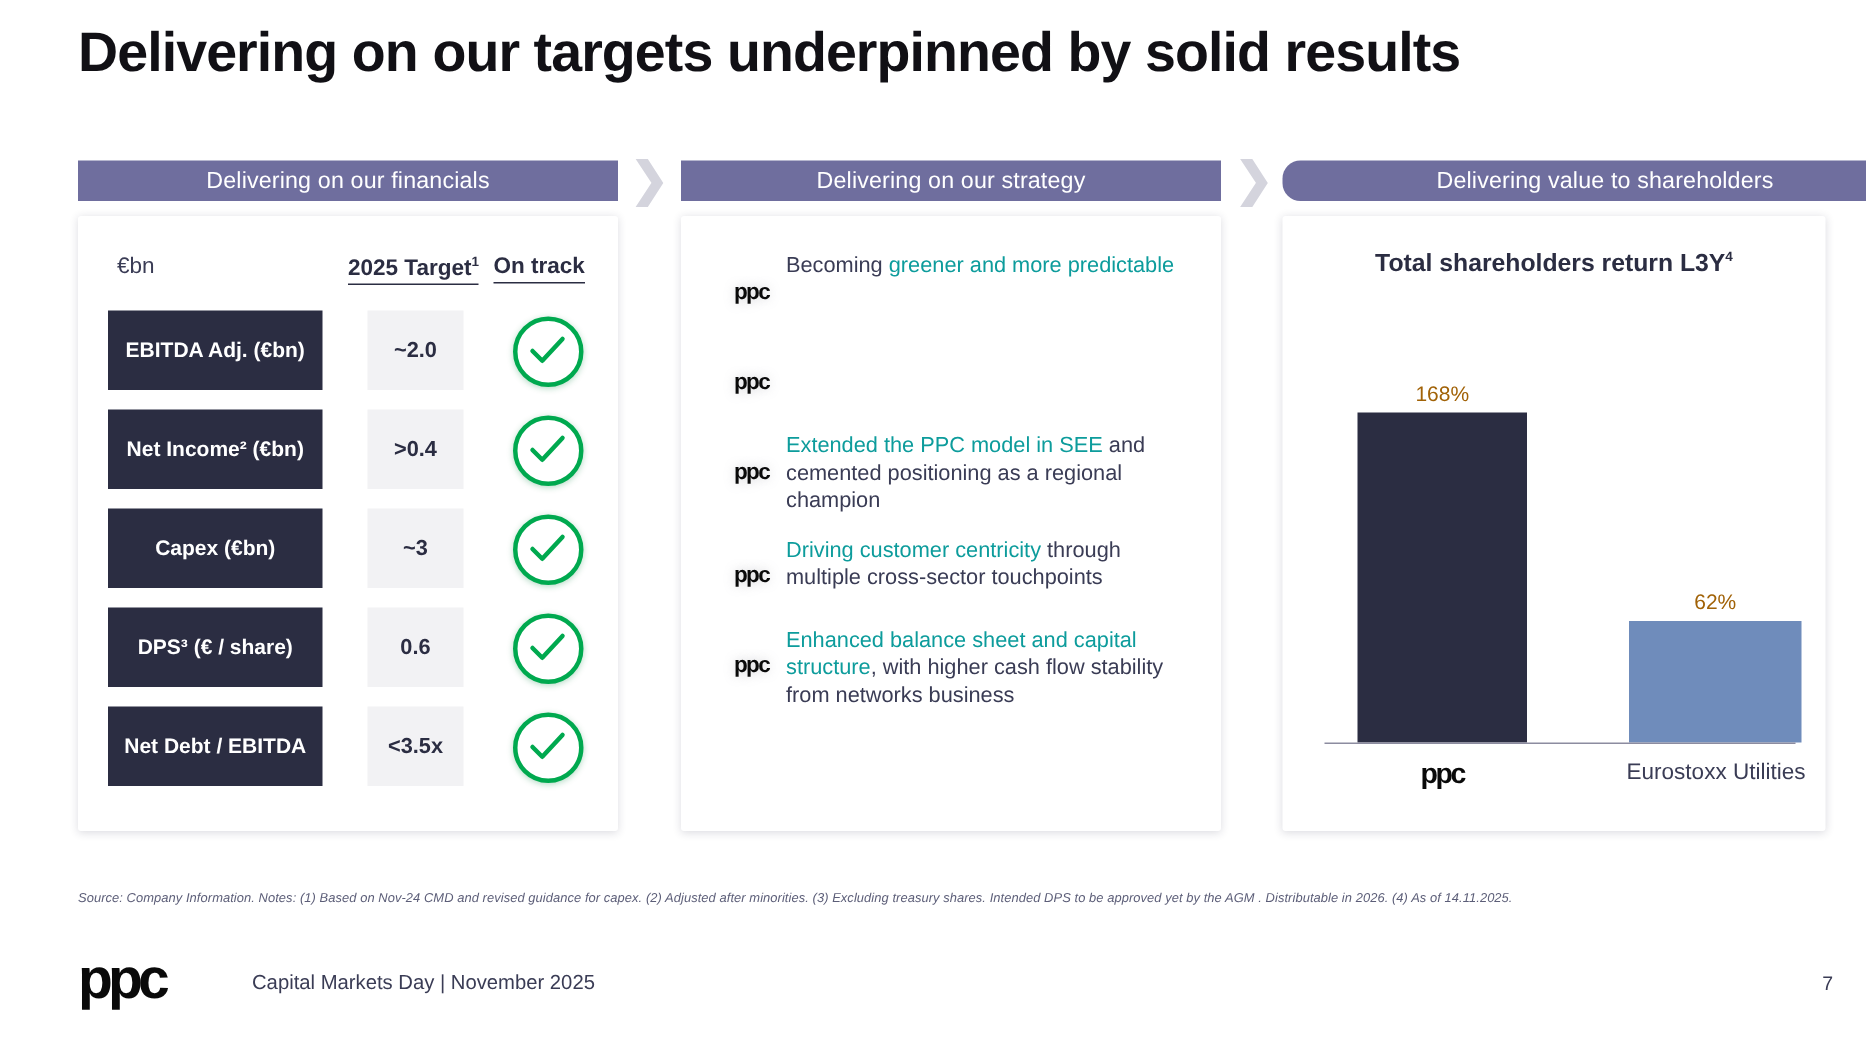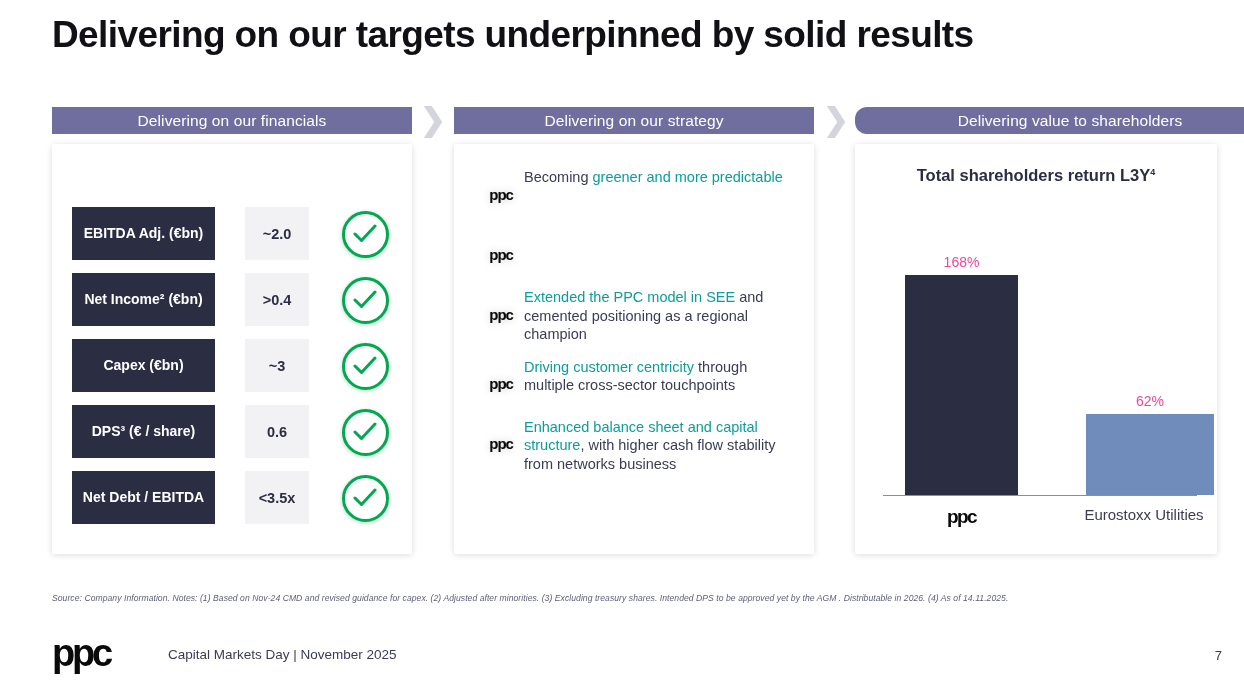--- a/index.html
+++ b/index.html
@@ -160,25 +160,25 @@
   }
   .axis-line{
     position:absolute;left:0;right:0;bottom:0;
     height:1.5px;background:#8c8ca0;
   }
   .bar-wrap{
     position:absolute;bottom:1.5px;
     display:flex;flex-direction:column;align-items:center;
   }
   .bar-val{
-    font-size:14px;color:#ec4899;margin-bottom:5px;
+    font-size:14px;color:#a16207;margin-bottom:5px;
   }
   .bar{ width:100%; }
   #bar0{ left:22px; width:113px; }
-  #bar1{ left:203px; width:128px;justify-content:center; }
+  #bar1{ left:203px; width:115px;justify-content:center; }
   .bar-ppc{ background:#2b2d42; }
   .bar-eu{ background:#6f8cbb; }
 
   .xlabels{
     position:absolute;left:28px;right:20px;top:362px;height:26px;
   }
   .xlab{
     position:absolute;
     font-size:15px;color:#3a3c55;
     text-align:center;
@@ -223,20 +223,25 @@
 <div class="chevron" id="chev1">❯</div>
 <div class="band band-bar" id="band2">
   <span>Delivering on our strategy</span>
 </div>
 <div class="chevron" id="chev2">❯</div>
 <div class="band band-bar" id="band3">
   <span>Delivering value to shareholders</span>
 </div>
 
 <div class="panel" id="panel1">
+  <div class="tbl-head">
+    <span class="unit-label">€bn</span>
+    <span class="col-target"><span>2025 Target</span><span class="sup">1</span></span>
+    <span class="col-ontrack">On track</span>
+  </div>
   <div class="rows" id="fin-rows">
       <div class="row">
         <div class="row-label">EBITDA Adj. (€bn)</div>
         <div class="row-value">~2.0</div>
         <div class="row-check">
           <div class="ring">
             <svg width="25" height="23" viewBox="0 0 25 23">
               <polyline points="2,11 8.5,17.5 22,3" fill="none" stroke="#00a94f" stroke-width="3" stroke-linecap="round" stroke-linejoin="round"></polyline>
             </svg>
           </div>

